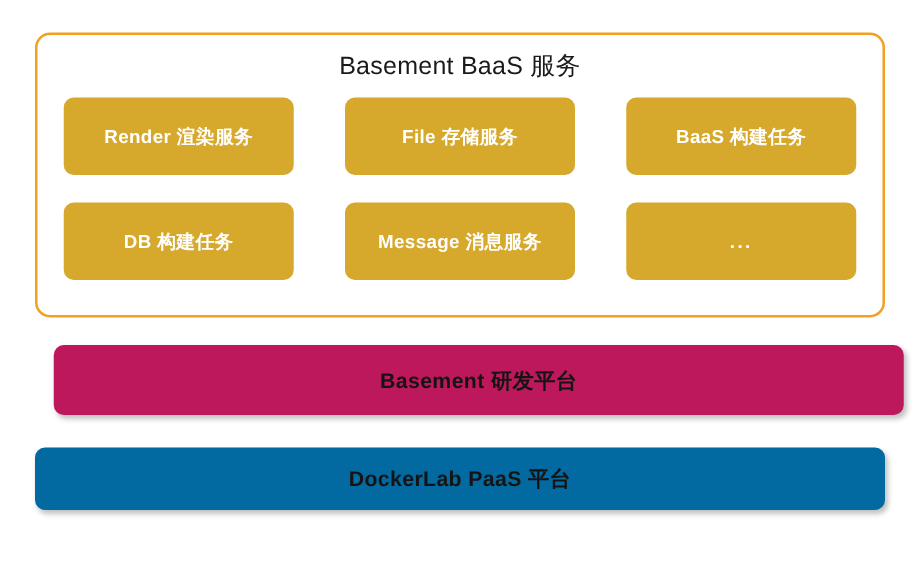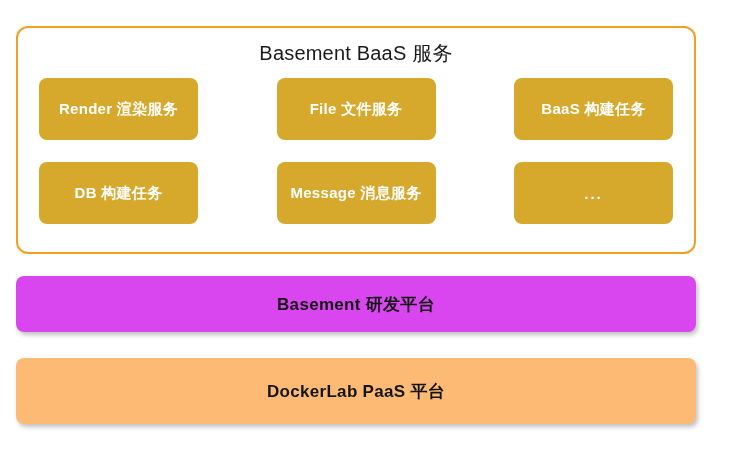--- a/index.html
+++ b/index.html
@@ -10,21 +10,21 @@
   body {
     width: 732px;
     height: 449px;
     font-family: "Liberation Sans", "DejaVu Sans", sans-serif;
     overflow: hidden;
     position: relative;
   }
 
   #stack {
     position: absolute;
-    left: 16px;
+    left: 28px;
     top: 26px;
     width: 680px;
   }
 
   
   .baas-panel {
     box-sizing: border-box;
     width: 680px;
     height: 228px;
     border: 2px solid #f2a022;
@@ -52,21 +52,21 @@
     padding: 10px 21px 0 21px;
   }
 
   .svc-row {
     display: flex;
     justify-content: space-between;
   }
 
   .svc-box {
     box-sizing: border-box;
-    width: 159px;
+    width: 184px;
     height: 62px;
     border-radius: 8px;
     background: #d6a92c;
     color: #ffffff;
     font-size: 15px;
     font-weight: bold;
     display: flex;
     align-items: center;
     justify-content: center;
     text-align: center;
@@ -90,44 +90,45 @@
     justify-content: center;
     font-size: 17px;
     font-weight: bold;
     color: #141414;
     letter-spacing: 0.3px;
     white-space: nowrap;
     box-shadow: 2px 3px 4px rgba(120,120,120,0.45);
   }
 
   .bar-basement {
-    background: #d946ef;
+    background: #be185d;
     margin-top: 22px;
+    margin-left: 15px;
   }
 
   .bar-dockerlab {
-    background: #fdba74;
+    background: #0369a1;
     margin-top: 26px;
-    height: 66px;
+    height: 50px;
   }
 </style>
 </head>
 <body>
 
 <div id="stack">
 
   <div class="baas-panel">
 
     <div class="baas-title">Basement BaaS 服务</div>
 
     <div class="svc-grid">
 
       <div class="svc-row">
         <div class="svc-box">Render 渲染服务</div>
-        <div class="svc-box">File 文件服务</div>
+        <div class="svc-box">File 存储服务</div>
         <div class="svc-box">BaaS 构建任务</div>
       </div>
 
       <div class="svc-row">
         <div class="svc-box">DB 构建任务</div>
         <div class="svc-box">Message 消息服务</div>
         <div class="svc-box ellipsis">...</div>
       </div>
 
     </div>

